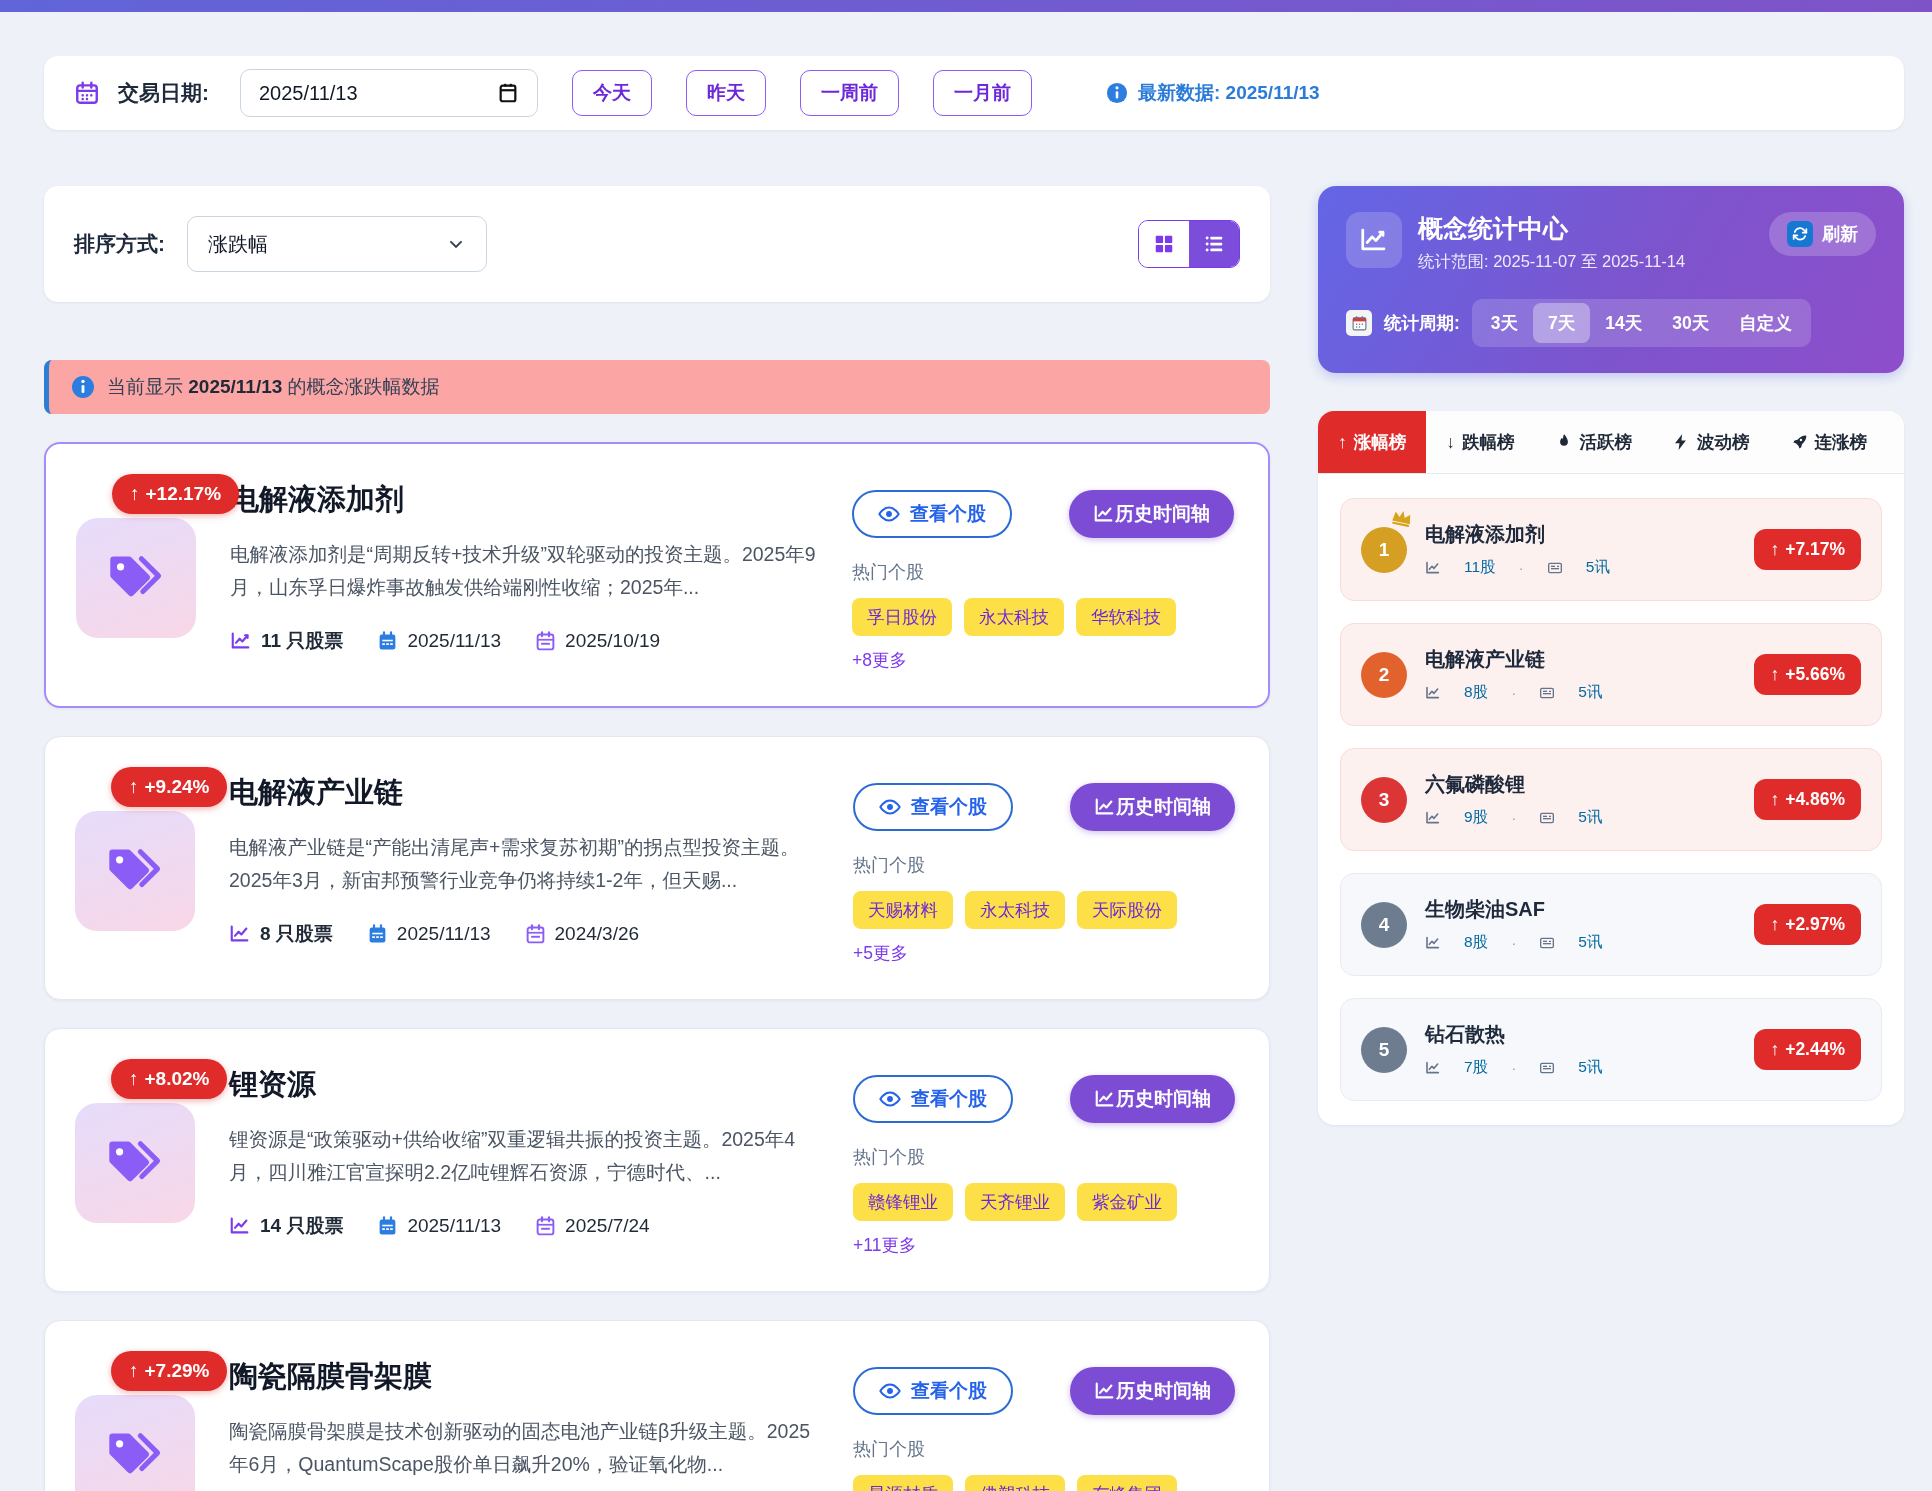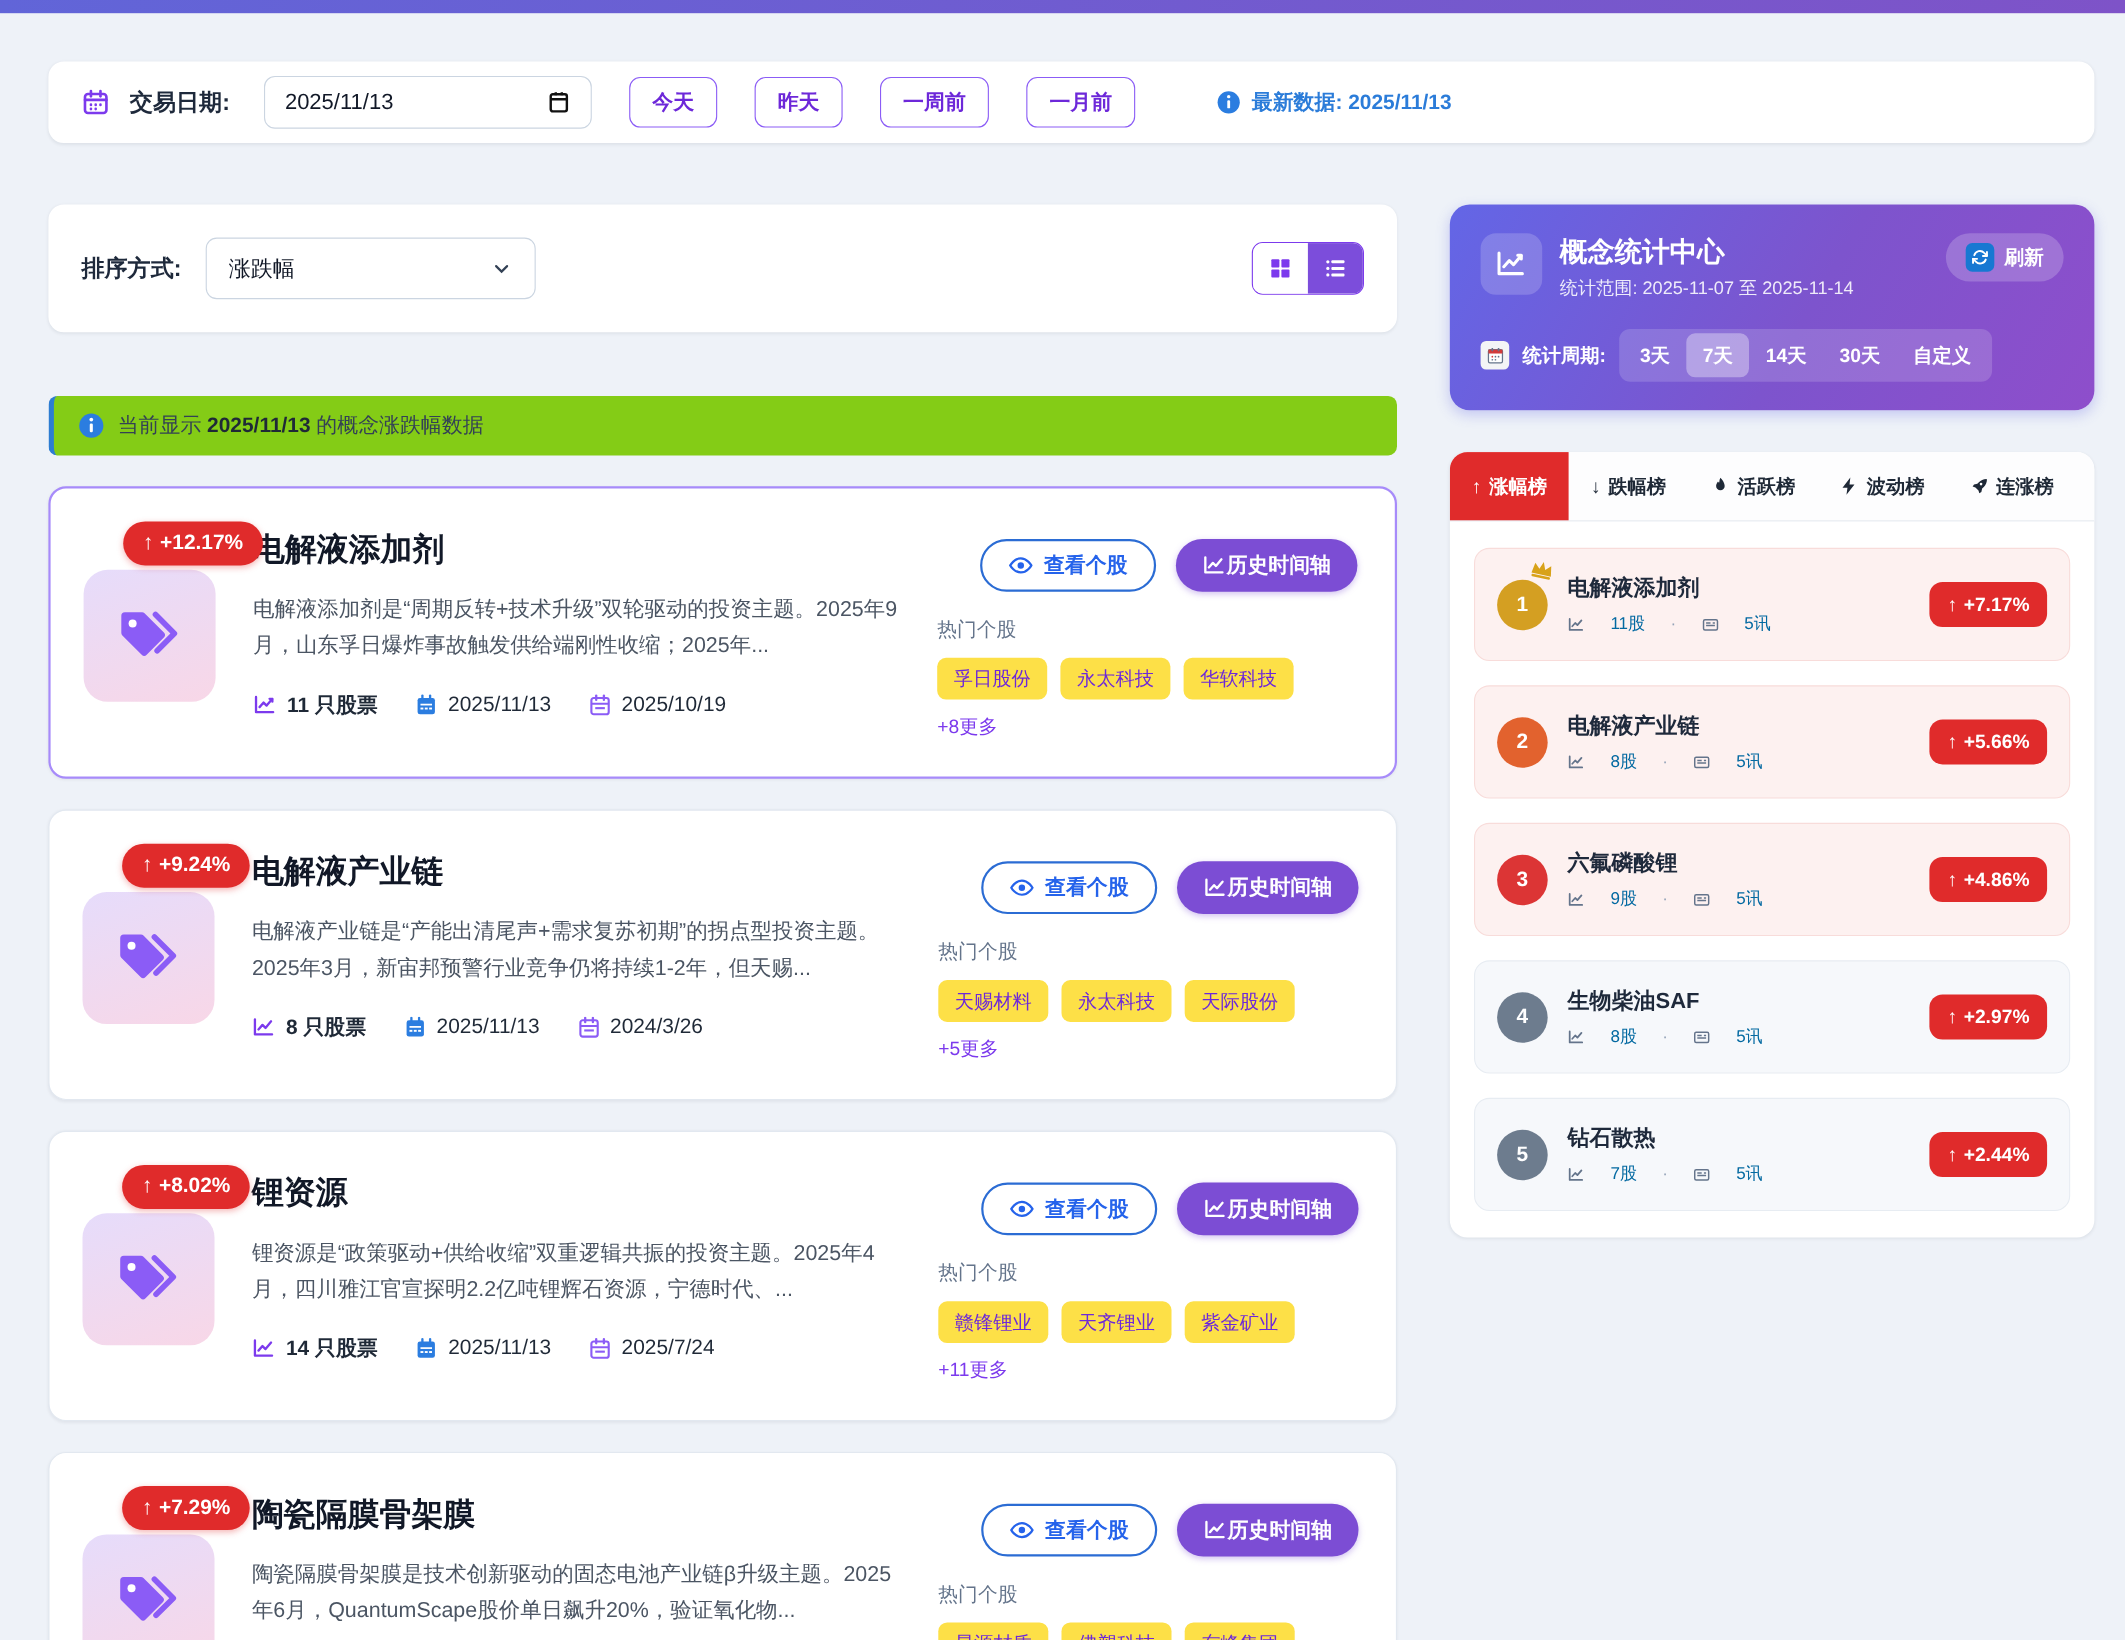--- a/index.html
+++ b/index.html
@@ -45,21 +45,21 @@
     display:flex; align-items:center; justify-content:space-between;
     padding:0 20px; font-size:20px; color:#111827; cursor:pointer;
   }
   .view-toggle { margin-left:auto; display:flex; border:1px solid #7c3aed; border-radius:10px; overflow:hidden; }
   .vt-btn { width:50px; height:46px; display:flex; align-items:center; justify-content:center; border:none; cursor:pointer; font-family:inherit; }
   .vt-grid { background:#fff; }
   .vt-list { background:#7c4ddb; }
 
   
   .banner {
-    margin-top:58px; background:#84cc16; border-left:5px solid #2d7dd2; border-radius:8px;
+    margin-top:58px; background:#fca5a5; border-left:5px solid #2d7dd2; border-radius:8px;
     padding:14px 22px; display:flex; align-items:center; gap:12px; font-size:19px; color:#334155;
   }
   .banner b { color:#1f2937; }
 
   
   .concept-card {
     margin-top:28px; background:#fff; border:1px solid #e2e8f0; border-radius:16px;
     box-shadow:0 1px 3px rgba(15,23,42,.06);
     padding:30px 34px 34px 30px; display:flex; gap:30px;
   }
@@ -76,21 +76,21 @@
     font-size:19px; font-weight:bold; display:flex; align-items:center; gap:6px;
     box-shadow:0 2px 6px rgba(224,43,43,.35);
   }
   .cc-mid { flex:1; min-width:0; padding-top:6px; }
   .cc-title { font-size:29px; font-weight:bold; color:#111827; }
   .cc-desc { margin-top:18px; font-size:19.5px; line-height:1.7; color:#4b5563; max-height:70px; overflow:hidden; }
   .cc-stats { margin-top:24px; display:flex; align-items:center; gap:34px; font-size:19px; color:#1f2937; }
   .cc-stat { display:flex; align-items:center; gap:9px; }
   .cc-stat b { font-weight:bold; }
   .cc-right { width:382px; flex:none; padding-top:16px; }
-  .cc-buttons { display:flex; gap:18px; justify-content:flex-end; }
+  .cc-buttons { display:flex; gap:18px; justify-content:space-between; }
   .btn-view {
     height:48px; padding:0 24px; border:2px solid #2b6cd4; border-radius:999px; background:#fff;
     color:#2563eb; font-size:19px; font-weight:bold; display:flex; align-items:center; gap:10px;
     cursor:pointer; font-family:inherit;
   }
   .btn-history {
     height:48px; padding:0 24px; border:none; border-radius:999px; background:#7c4dd4;
     color:#fff; font-size:19px; font-weight:bold; display:flex; align-items:center; 
     cursor:pointer; font-family:inherit; box-shadow:0 2px 6px rgba(124,77,212,.35);
   }

